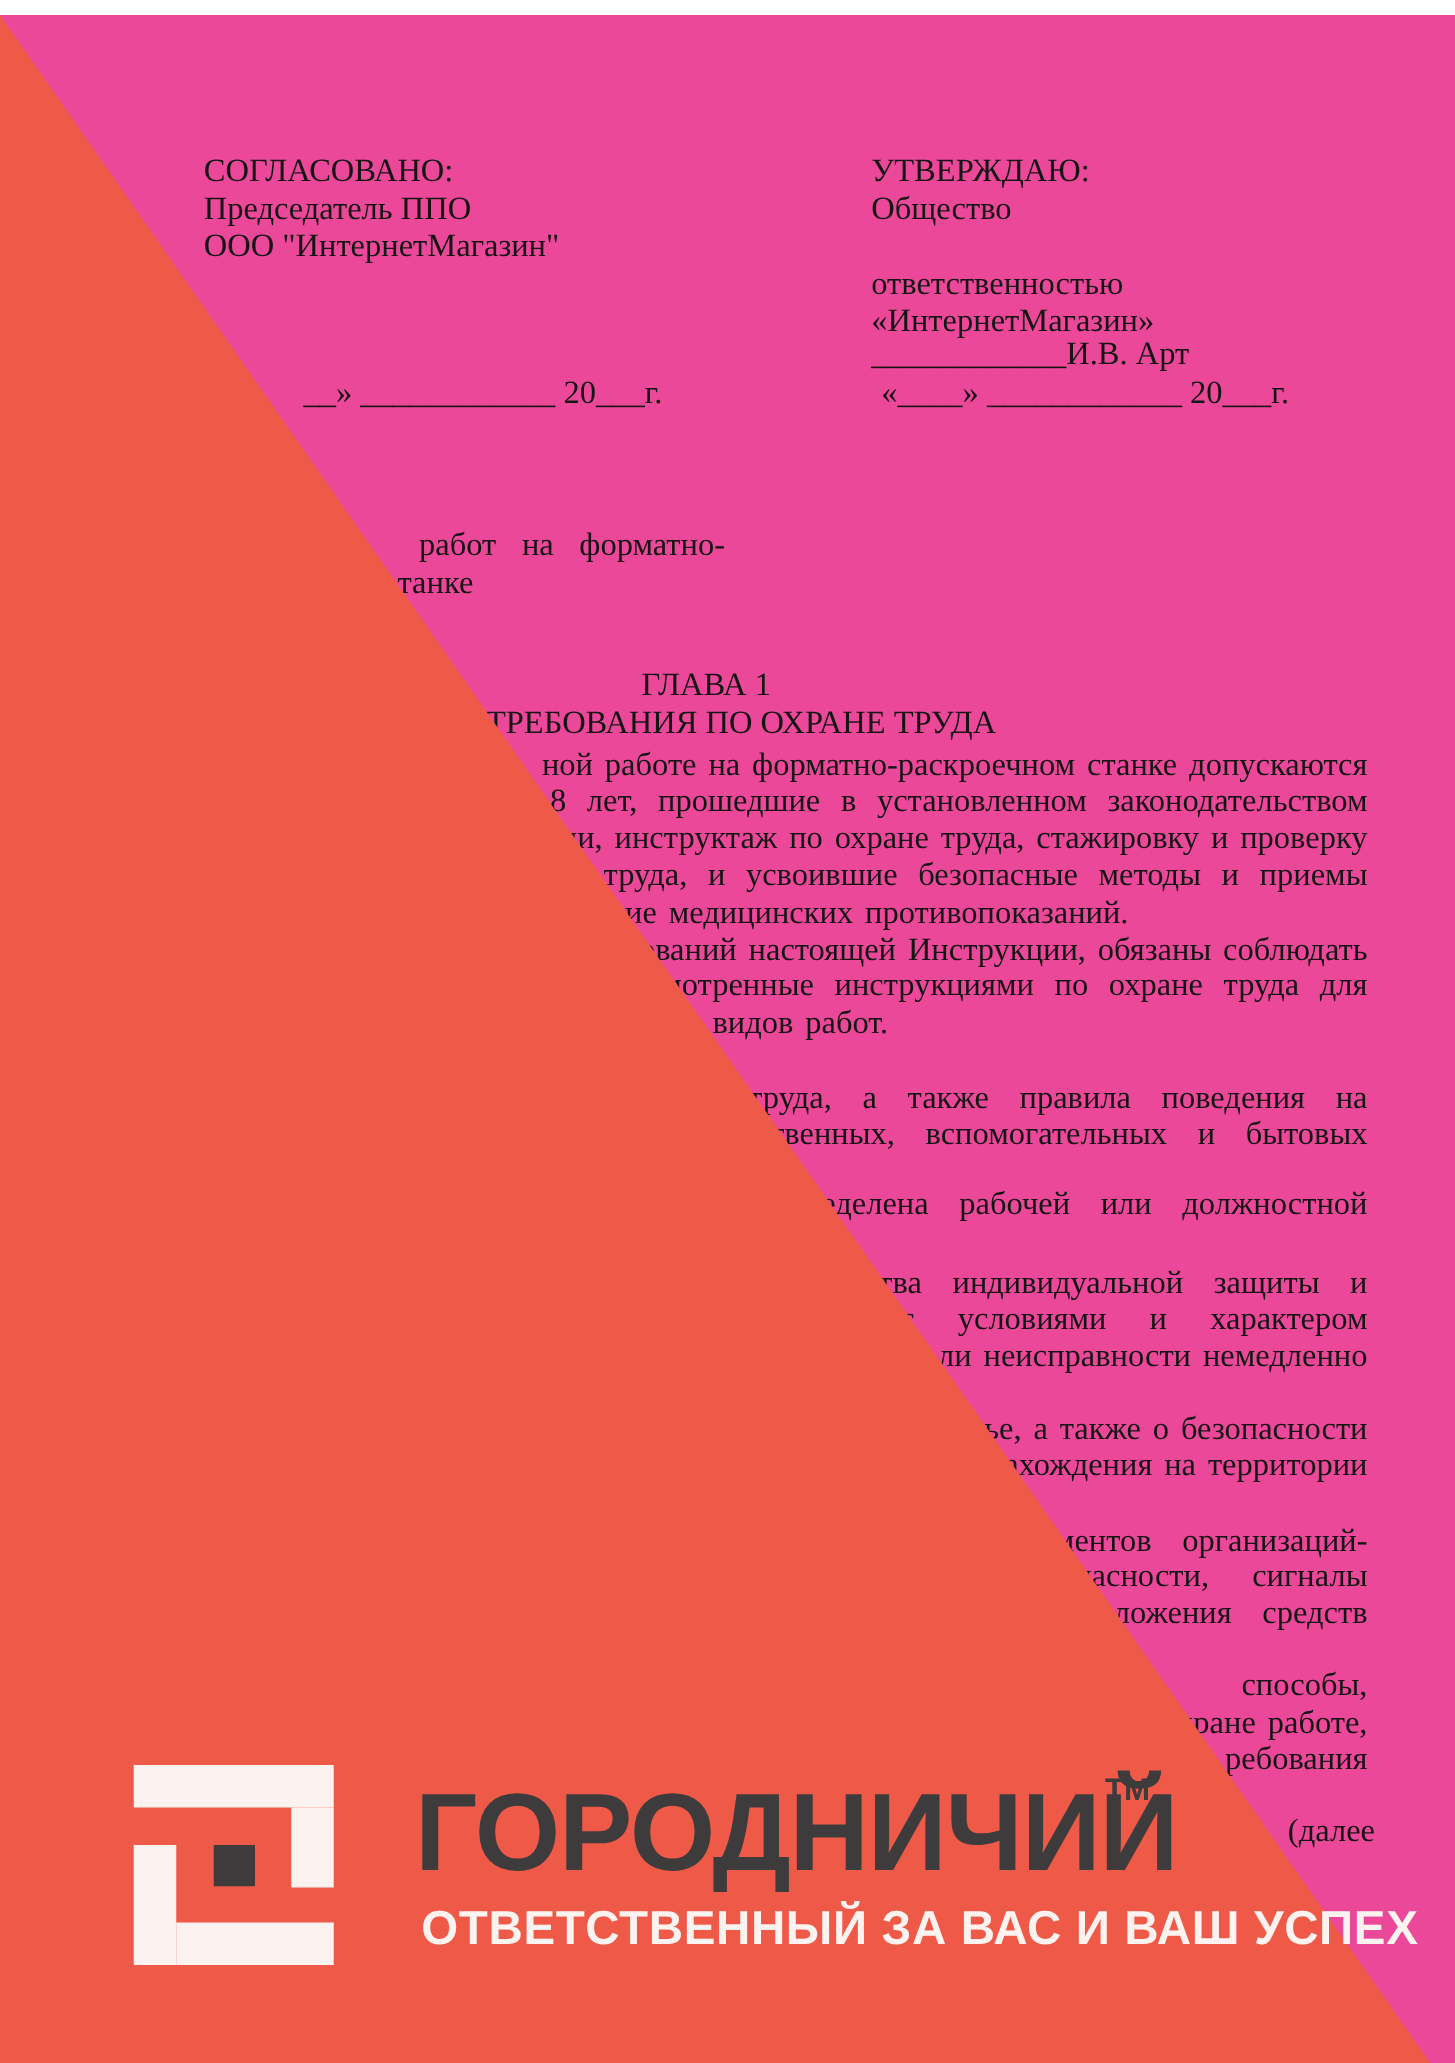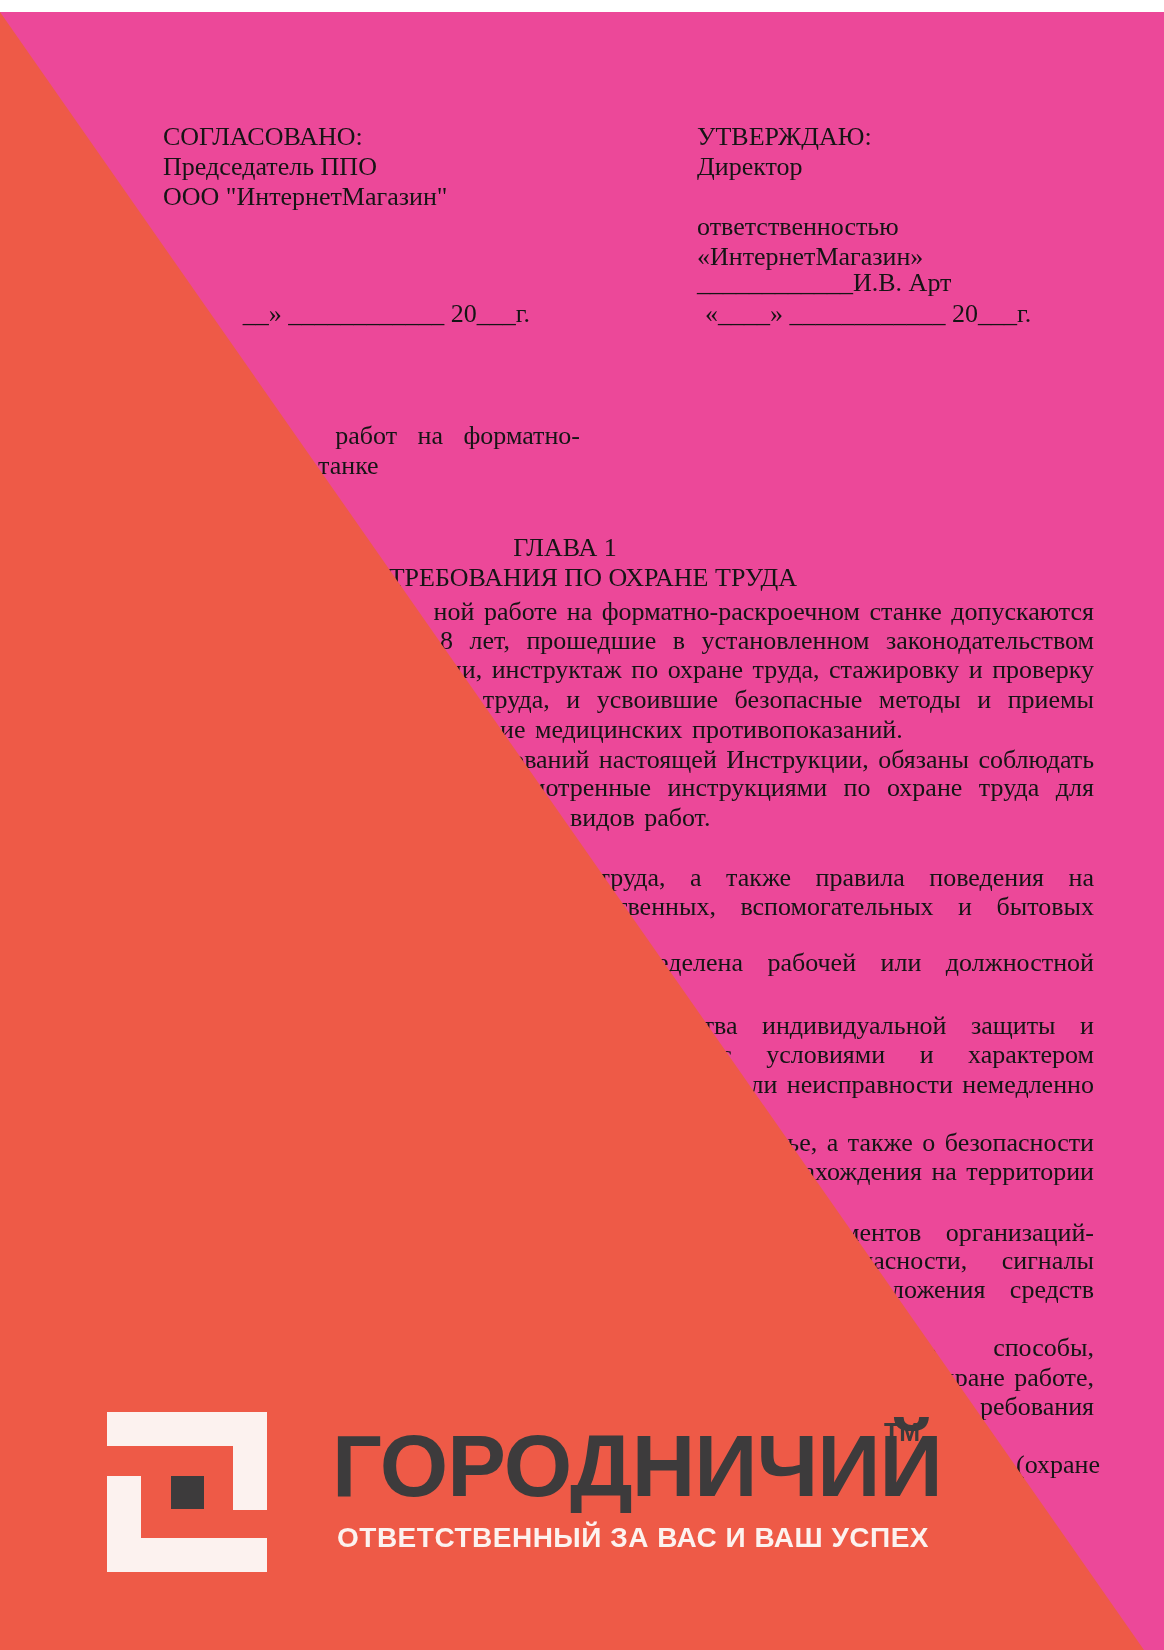--- a/index.html
+++ b/index.html
@@ -43,36 +43,36 @@
     letter-spacing:-1px;color:#3d3b3c;white-space:pre;
   }
   .logo-tm{
     left:884px;top:1406px;
     font-family:"Liberation Sans", sans-serif;
     font-weight:bold;font-size:25px;color:#3d3b3c;
   }
   .logo-tagline{
     left:337px;top:1510px;
     font-family:"Liberation Sans", sans-serif;
-    font-weight:bold;font-size:28px;letter-spacing:0.5px;
+    font-weight:bold;font-size:38px;letter-spacing:0.5px;
     color:#fcf2ef;white-space:pre;
   }
 </style>
 </head>
 <body>
 
 <div class="page">
 
   <div class="txt" style="left:163px;top:110px;">СОГЛАСОВАНО:</div>
   <div class="txt" style="left:163px;top:140px;">Председатель ППО</div>
   <div class="txt" style="left:163px;top:170px;">ООО "ИнтернетМагазин"</div>
   <div class="txt ra" style="right:634px;top:287px;">__» ____________ 20___г.</div>
 
   <div class="txt" style="left:697px;top:110px;font-family:Liberation Serif, serif;">УТВЕРЖДАЮ:</div>
-  <div class="txt" style="left:697px;top:140px;">Директор</div>
+  <div class="txt" style="left:697px;top:140px;">Общество</div>
   <div class="txt" style="left:697px;top:200px;">ответственностью</div>
   <div class="txt" style="left:697px;top:230px;">«ИнтернетМагазин»</div>
   <div class="txt" style="left:697px;top:256px;">____________И.В. Арт</div>
   <div class="txt" style="left:705px;top:287px;">«____» ____________ 20___г.</div>
 
   <div class="txt ra ws-t" style="right:584px;top:409px;">работ на форматно-</div>
   <div class="txt" style="left:318px;top:439px;">танке</div>
 
   <div class="txt hdg" style="left:565px;top:521px;transform:translateX(-50%);">ГЛАВА 1</div>
   <div class="txt hdg ra" style="right:367px;top:551px;">ЩИЕ ТРЕБОВАНИЯ ПО ОХРАНЕ ТРУДА</div>
@@ -92,21 +92,21 @@
   <div class="txt ra ws-xl" style="right:70px;top:1028px;">с условиями и характером</div>
   <div class="txt ra ws-sm" style="right:70px;top:1058px;">ли неисправности немедленно</div>
   <div class="txt ra ws-sm" style="right:70px;top:1116px;">ье, а также о безопасности</div>
   <div class="txt ra ws-sm" style="right:70px;top:1145px;">ахождения на территории</div>
   <div class="txt ra ws-lg" style="right:70px;top:1206px;">ментов организаций-</div>
   <div class="txt ra ws-xl" style="right:70px;top:1234px;">пасности, сигналы</div>
   <div class="txt ra ws-lg" style="right:70px;top:1263px;">ложения средств</div>
   <div class="txt ra ws-sm" style="right:70px;top:1321px;">ь      способы,</div>
   <div class="txt ra ws-sm" style="right:70px;top:1351px;">хране работе,</div>
   <div class="txt ra ws-sm" style="right:70px;top:1380px;">ребования</div>
-  <div class="txt ra" style="right:64px;top:1438px;">(охране</div>
+  <div class="txt ra" style="right:64px;top:1438px;">(далее</div>
 
   <div class="overlay"></div>
 
   <div class="logo-part bar" style="left:107px;top:1400px;width:160px;height:34px;"></div>
   <div class="logo-part bar" style="left:233px;top:1434px;width:34px;height:64px;"></div>
   <div class="logo-part bar" style="left:107px;top:1464px;width:34px;height:96px;"></div>
   <div class="logo-part bar" style="left:141px;top:1526px;width:126px;height:34px;"></div>
   <div class="logo-part" style="left:171px;top:1464px;width:33px;height:33px;background:#3d3b3c;"></div>
 
   <div class="logo-part logo-name">ГОРОДНИЧИЙ</div>

